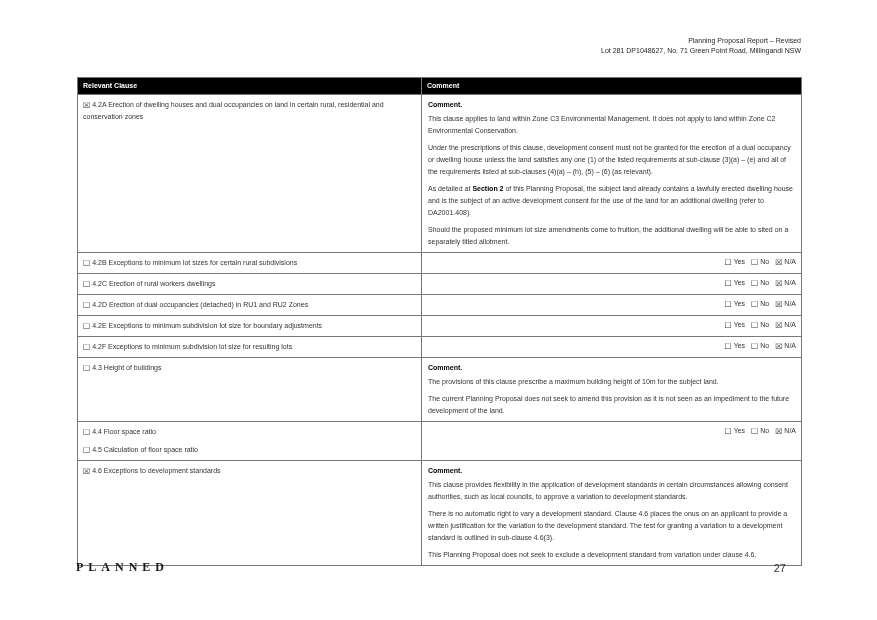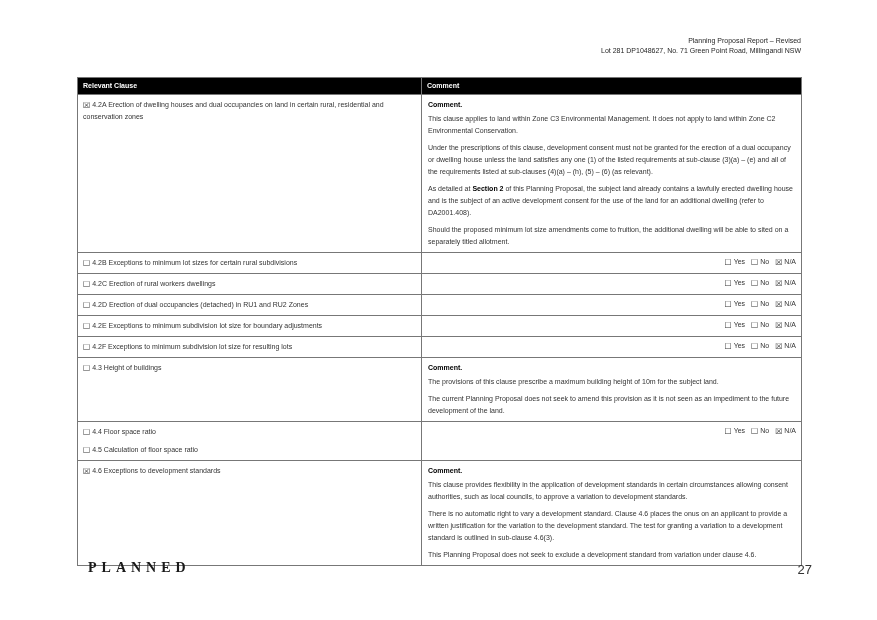--- a/index.html
+++ b/index.html
@@ -28,26 +28,26 @@
   .cb{font-size:8px;margin-right:2px;vertical-align:-1px;}
   .yn-group .cb{margin-left:4px;}
   .yn-group .cb:first-child{margin-left:0;}
   .comment-heading{font-weight:bold;color:#000000;margin:0 0 3px 0;line-height:11px;}
   .comment-cell p{margin:0 0 5px 0;line-height:12px;}
   .comment-cell p:last-child{margin-bottom:0;}
   .clause-line{display:block;line-height:11px;}
   .clause-line + .clause-line{margin-top:6px;}
   .inline-bold{font-weight:bold;color:#000000;}
   .footer-logo{
-    position:absolute;left:88px;top:560px;
+    position:absolute;left:76px;top:560px;
     font-family:"Liberation Serif","DejaVu Serif",serif;
-    font-weight:bold;font-size:14px;letter-spacing:5px;color:#1a1a1a;
+    font-weight:bold;font-size:12px;letter-spacing:5px;color:#1a1a1a;
   }
   .page-number{
-    position:absolute;top:562px;right:65px;font-size:13px;color:#333333;
+    position:absolute;top:562px;right:91px;font-size:11px;color:#333333;
   }
 </style>
 </head>
 <body>
 
 <div class="page">
 
   <div class="doc-header">
     <div>Planning Proposal Report – Revised</div>
     <div>Lot 281 DP1048627, No. 71 Green Point Road, Millingandi NSW</div>

